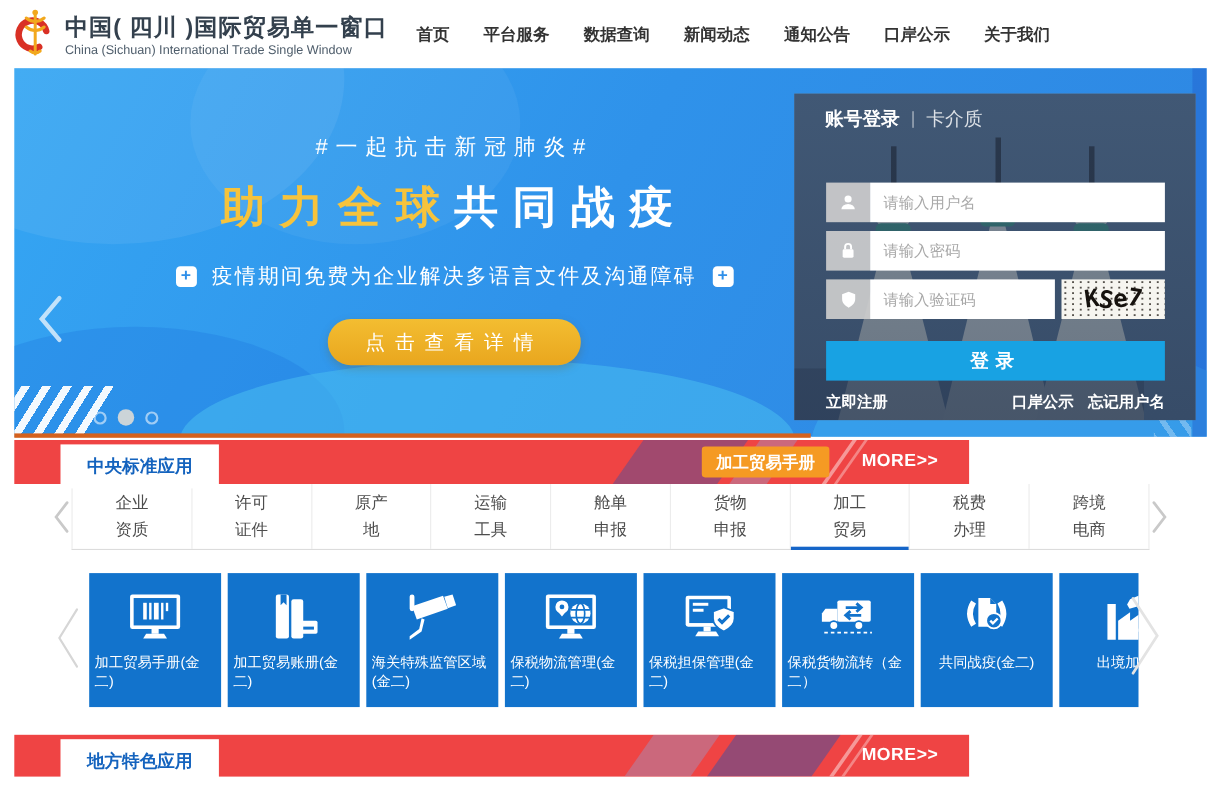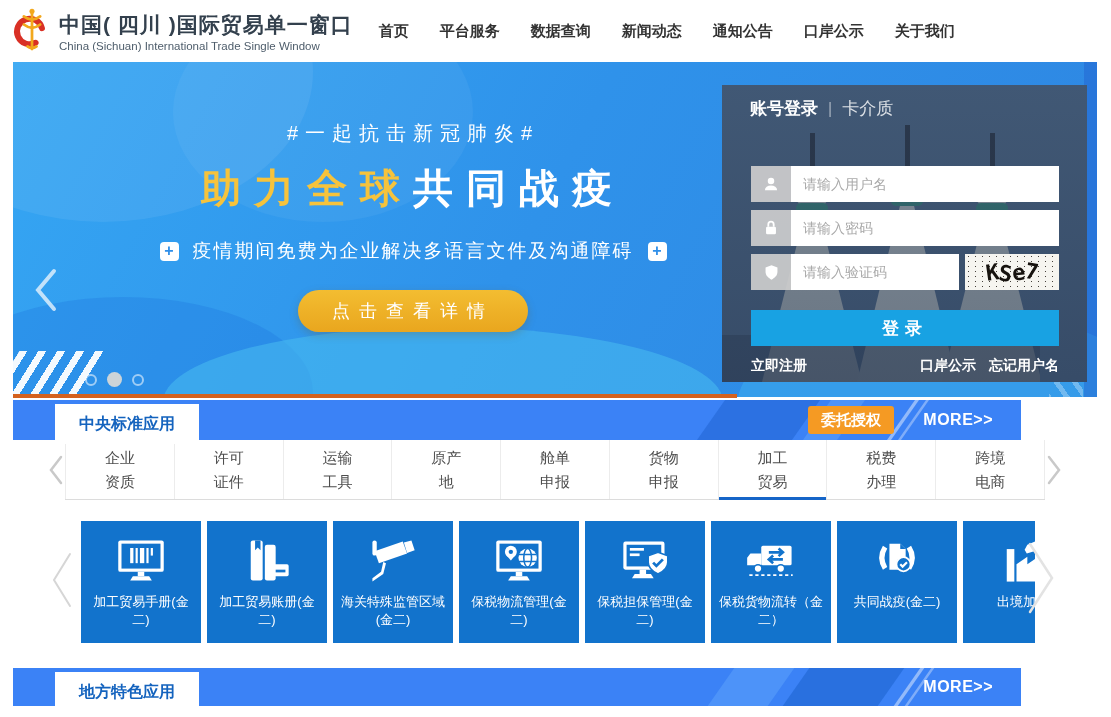--- a/index.html
+++ b/index.html
@@ -70,21 +70,21 @@
   .captcha-box span:nth-child(3){ transform:rotate(-5deg); }
   .captcha-box span:nth-child(4){ transform:rotate(10deg) translateY(-1px); }
   .login-btn { width:100%; height:36px; margin-top:12px; border:none; background:#18a2e3; color:#fff; font-size:17px;
                font-weight:bold; letter-spacing:6px; cursor:pointer; font-family:inherit; }
   .login-links { display:flex; align-items:center; margin-top:11px; font-size:14px; font-weight:bold; color:#fff; }
   .login-links a { color:#fff; text-decoration:none; cursor:pointer; }
   .link-right { margin-left:auto; display:flex; gap:13px; }
 
   
   .orange-line { position:absolute; left:13px; top:394px; width:724px; height:4px; background:#d4611e; z-index:5; }
-  .section-bar { position:absolute; left:13px; width:1008px; background:#3b82f6; overflow:visible; }
+  .section-bar { position:absolute; left:13px; width:868px; background:#ef4444; overflow:visible; }
   .bar-central { top:400px; height:40px; }
   .bar-local { top:668px; height:38px; }
   .bar-deco { position:absolute; top:0; height:100%; transform:skewX(-35deg); }
   .bar-clip { position:absolute; inset:0; overflow:hidden; }
   .white-tab { position:absolute; left:42px; top:4px; height:40px; padding:0 24px; background:#fff; display:flex;
                align-items:center; z-index:3; font-size:16px; font-weight:bold; color:#1463be; }
   .bar-local .white-tab { height:40px; }
   .helper-btn { position:absolute; right:127px; top:6px; height:28px; padding:0 13px; background:#f59a23; border:none;
                 border-radius:3px; color:#fff; font-size:15px; font-weight:bold; cursor:pointer; z-index:3; font-family:inherit; }
   .more-link { position:absolute; right:28px; top:0; height:100%; display:flex; align-items:center; color:#fff;
@@ -100,21 +100,21 @@
   .strip-chevron { position:absolute; top:14px; cursor:pointer; }
   .strip-chevron.prev { left:34px; }
   .strip-chevron.next { right:34px; }
 
   
   .cards-viewport { position:absolute; left:81px; top:521px; width:954px; height:122px; overflow:hidden; }
   .cards-row { display:flex; gap:6px; }
   .app-card { flex:0 0 120px; width:120px; height:122px; background:#1273cc; cursor:pointer; display:flex;
               flex-direction:column; align-items:center; }
   .card-icon { height:64px; margin-top:8px; display:flex; align-items:center; justify-content:center; }
-  .card-label { color:#fff; font-size:13px; line-height:1.35; text-align:center; padding:0 5px; }
+  .card-label { color:#fff; font-size:13px; line-height:1.35; text-align:left; padding:0 5px; }
   .cards-chevron { position:absolute; cursor:pointer; z-index:5; }
   .cards-chevron.prev { left:49px; top:550px; }
   .cards-chevron.next { left:1024px; top:540px; }
 </style>
 </head>
 <body>
 
 <div id="page">
 
   <div class="header">
@@ -265,46 +265,46 @@
 
   <div class="orange-line"></div>
   <div class="section-bar bar-central">
     <div class="bar-clip">
       <div class="bar-deco" style="right:215px; width:95px; background:rgba(16,84,190,0.35);"></div>
       <div class="bar-deco" style="right:170px; width:34px; background:rgba(120,190,255,0.30);"></div>
       <div class="bar-deco" style="right:116px; width:4px;  background:rgba(255,255,255,0.45);"></div>
       <div class="bar-deco" style="right:106px; width:3px;  background:rgba(255,255,255,0.35);"></div>
     </div>
     <div class="white-tab">中央标准应用</div>
-    <button class="helper-btn">委托授权</button>
+    <button class="helper-btn">加工贸易手册</button>
     <a class="more-link">MORE&gt;&gt;</a>
   </div>
 
   <div class="tabs-strip">
     <div class="strip-chevron prev">
       <svg width="18" height="32" viewBox="0 0 18 32">
           <polyline points="14,3 4,16 14,29" fill="none" stroke="#c9c9c9" stroke-width="2.5" stroke-linecap="round"></polyline>
         </svg>
     </div>
     <div class="tabs-row">
         <div class="tab-cell">
           <span>企业</span>
           <span>资质</span>
         </div>
         <div class="tab-cell">
           <span>许可</span>
           <span>证件</span>
         </div>
         <div class="tab-cell">
+          <span>原产</span>
+          <span>地</span>
+        </div>
+        <div class="tab-cell">
           <span>运输</span>
           <span>工具</span>
-        </div>
-        <div class="tab-cell">
-          <span>原产</span>
-          <span>地</span>
         </div>
         <div class="tab-cell">
           <span>舱单</span>
           <span>申报</span>
         </div>
         <div class="tab-cell">
           <span>货物</span>
           <span>申报</span>
         </div>
         <div class="tab-cell active">

